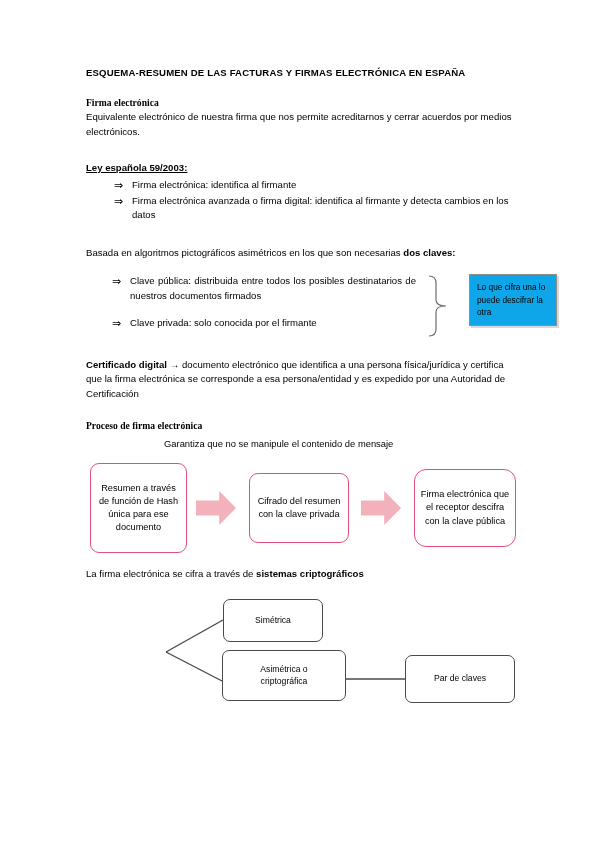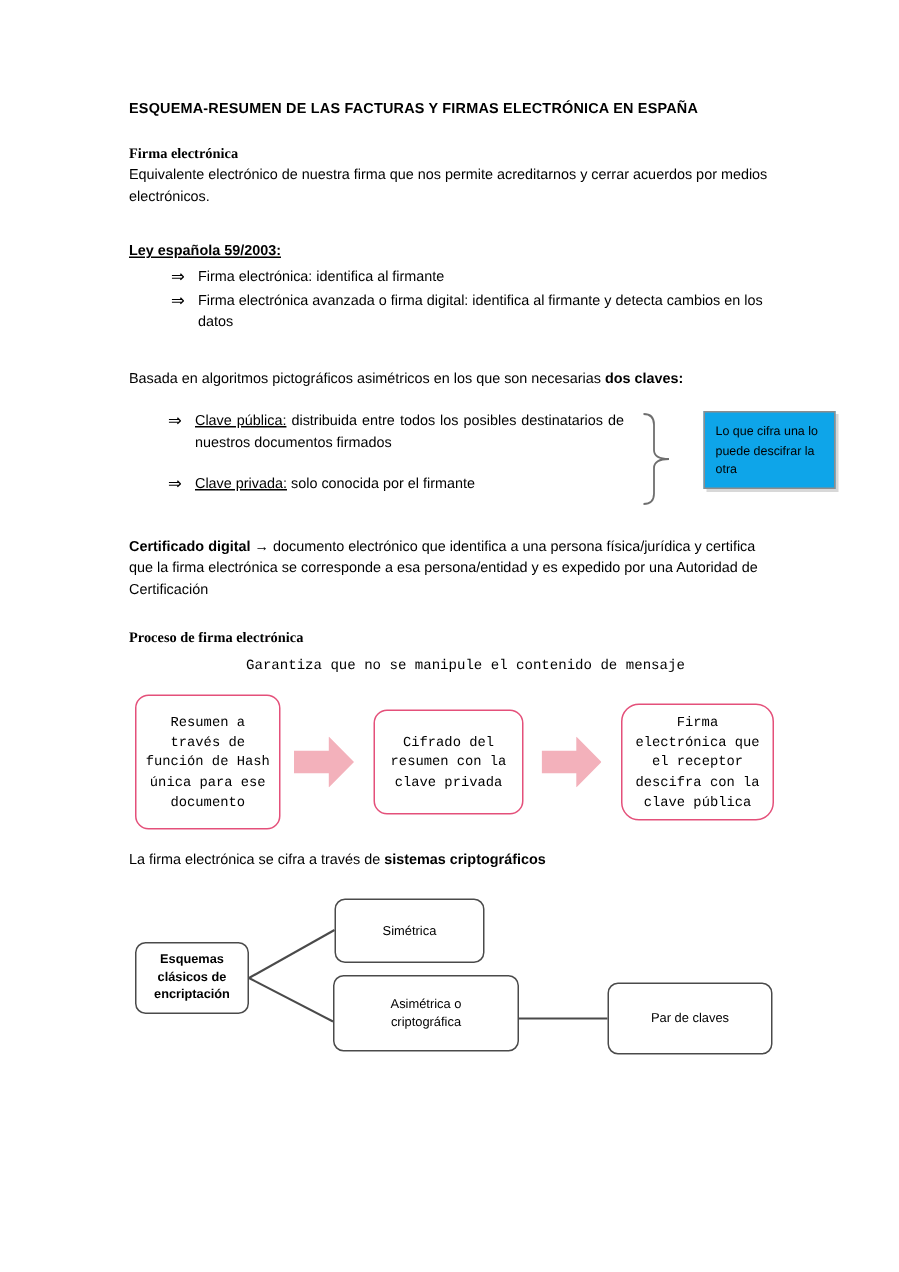--- a/index.html
+++ b/index.html
@@ -70,21 +70,21 @@
   .bullet .arrow {
     flex: 0 0 auto;
     width: 18px;
     font-size: 11px;
     line-height: 14.5px;
   }
   .bullet .btxt { flex: 1 1 auto; }
   .bullet.wide { padding-left: 26px; }
   .bullet.spaced { margin-bottom: 13px; }
   .bullet .btxt.just { text-align: justify; }
-  .u { text-decoration: underline; }
+  .u { }
   .b { font-weight: bold; }
 
   
   .keyblock { position: relative; }
   .brace {
     position: absolute;
     left: 340px;
     top: 1px;
     width: 22px;
     height: 62px;
@@ -102,21 +102,20 @@
     padding: 6px 6px 6px 7px;
     font-size: 8.3px;
     line-height: 12.6px;
   }
 
   
   .flow {
     position: relative;
     height: 118px;
     margin-top: 4px;
-    font-family: Liberation Mono, monospace;
   }
   .flow-caption {
     position: absolute;
     left: 78px;
     top: 0px;
     font-size: 9.4px;
     line-height: 14px;
     white-space: nowrap;
   }
   .pbox {
@@ -271,20 +270,19 @@
       <span>La firma electrónica se cifra a través de </span><span class="b">sistemas criptográficos</span>
     </div>
 
     <div class="tree">
       <svg class="links" viewBox="0 0 432 128">
         <line x1="80" y1="56" x2="137" y2="24" stroke="#4a4a4a" stroke-width="1.4"></line>
         <line x1="80" y1="56" x2="136" y2="85" stroke="#4a4a4a" stroke-width="1.4"></line>
         <line x1="260" y1="83" x2="319" y2="83" stroke="#4a4a4a" stroke-width="1.4"></line>
       </svg>
 
-      <div class="tbox" id="troot">Esquemas clásicos de encriptación</div>
       <div class="tbox" id="tsim">Simétrica</div>
       <div class="tbox" id="tasim">Asimétrica o criptográfica</div>
       <div class="tbox" id="tpar">Par de claves</div>
     </div>
 
   </div>
 </div>
 
 </body></html>

